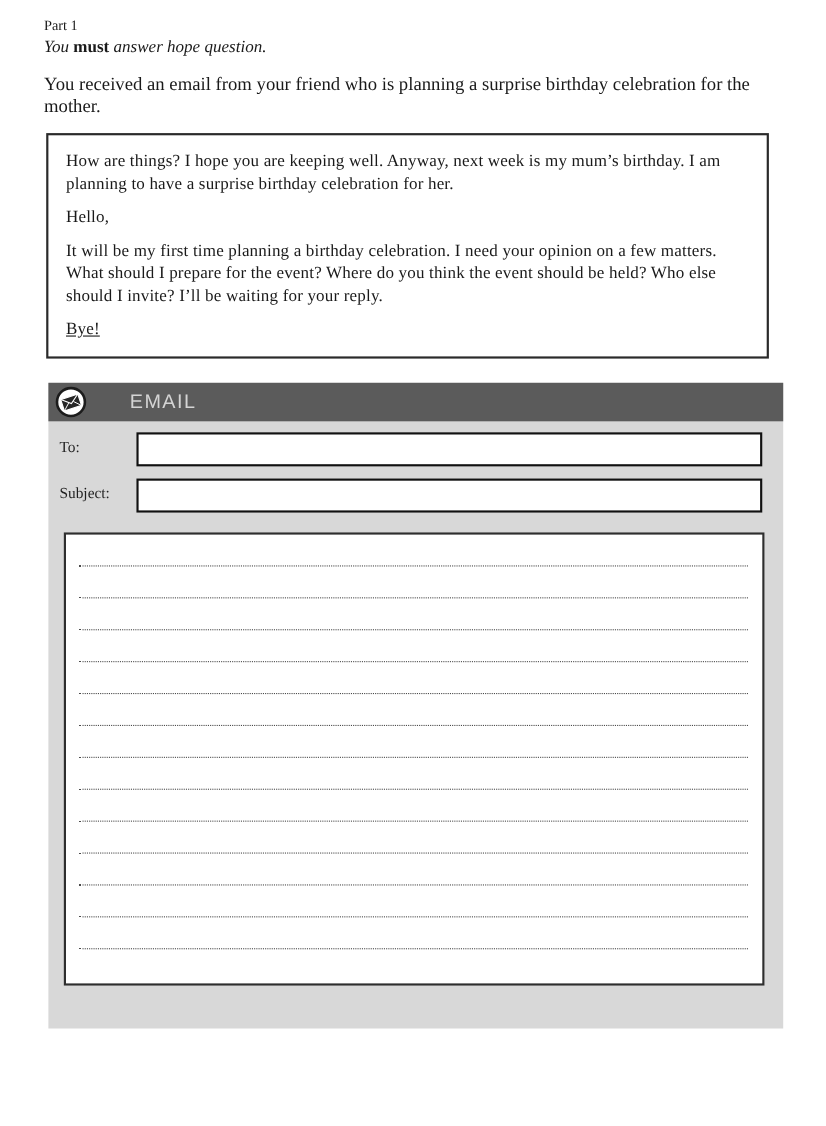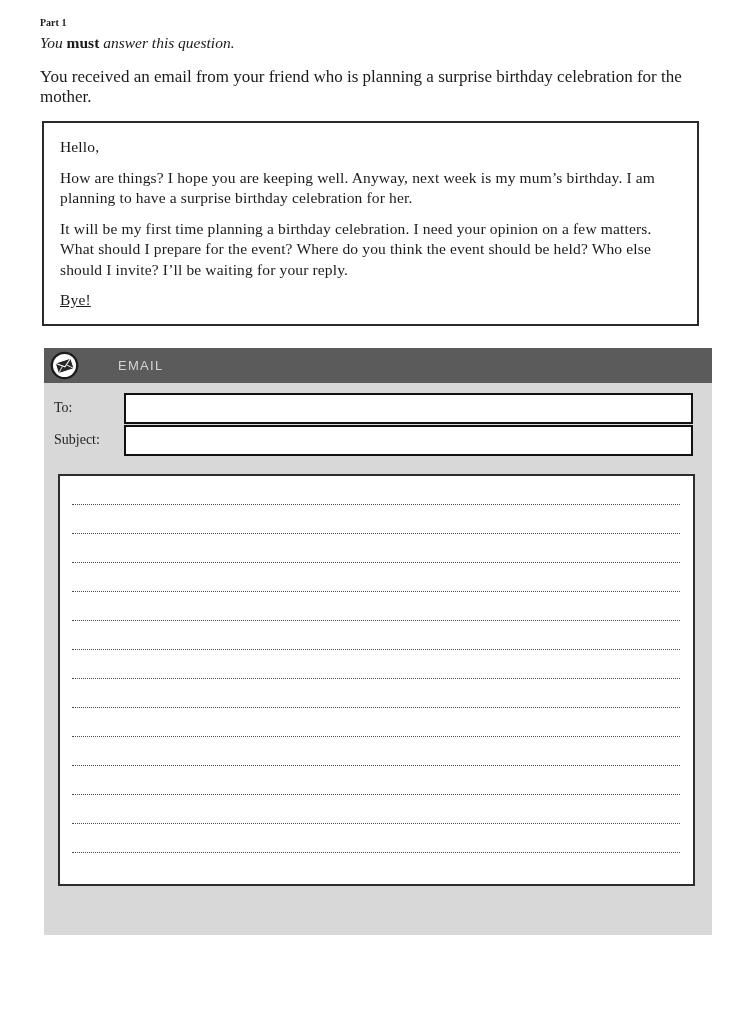--- a/index.html
+++ b/index.html
@@ -1,63 +1,63 @@
 <!DOCTYPE html>
 <html><head>
 <meta charset="utf-8">
 <style>
   * { margin:0; padding:0; box-sizing:border-box; }
   html,body { width:751px; height:1024px; background:#ffffff; overflow:hidden; }
   body { font-family:"Liberation Serif", serif; color:#1a1a1a; }
   .page { padding:13px 35px 0 40px; }
 
-  .part-label { font-weight:bold; font-size:10px; line-height:20px; }
+  .part-label { font-weight:normal; font-size:13px; line-height:20px; }
   .must-line { font-style:italic; font-size:15.5px; line-height:20px; }
   .must-line b { font-style:normal; }
   .question-label { font-weight:bold; font-size:15.5px; margin-top:13px; }
   .prompt { font-size:17px; margin-top:14px; }
 
   .letter-box { margin-top:14px; margin-left:2px; width:657px; border:2px solid #2a2a2a;
                 padding:14px 16px 13px 16px; background:#fff; }
   .letter-box p { font-size:15.5px; line-height:20.5px; margin-bottom:10px; letter-spacing:0.15px; }
   .letter-box p:last-child { margin-bottom:0;text-decoration:underline; }
 
   .task-line { font-style:italic; font-size:15.5px; margin-top:23px; }
   .task-line b { font-style:normal; }
 
   .email-panel { margin-top:22px; margin-left:4px; width:668px; height:587px; background:#d8d8d8;
                  font-family:"Liberation Sans", sans-serif; }
   .email-header { height:35px; background:#5b5b5b; display:flex; align-items:center; padding-left:6px; }
   .email-icon { width:29px; height:29px; display:block; }
-  .email-title { color:#d4d4d4; font-size:13px; letter-spacing:1.3px; margin-left:39px; }
+  .email-title { color:#d4d4d4; font-size:18px; letter-spacing:1.3px; margin-left:39px; }
 
   .field-row { display:flex; align-items:center; padding-left:10px; }
   .row-to { margin-top:10px; }
-  .row-subject { margin-top:1px; }
+  .row-subject { margin-top:11px; }
   .field-label { width:70px; font-size:14px; color:#1f1f1f;font-family:Liberation Serif, serif; }
   .field-input { width:569px; height:31px; border:2px solid #111; background:#fff; outline:none;
                  font:14px "Liberation Sans", sans-serif; padding:0 8px; border-radius:0; }
 
   .writing-box { margin:18px 0 0 14px; width:637px; height:412px; border:2px solid #2e2e2e;
                  background:#fff; padding:0 13px 0 12px; cursor:text; }
   .write-line { height:29px; border-bottom:1px dotted #4a4a4a; }
 </style>
 </head>
 <body>
 
 <div class="page">
 
   <p class="part-label">Part 1</p>
-  <p class="must-line"><span>You </span><b>must</b><span> answer this question.</span></p>
+  <p class="must-line"><span>You </span><b>must</b><span> answer hope question.</span></p>
 
   <p class="prompt">You received an email from your friend who is planning a surprise birthday celebration for the mother.</p>
 
   <div class="letter-box">
+    <p>How are things? I hope you are keeping well. Anyway, next week is my mum’s birthday. I am planning to have a surprise birthday celebration for her.</p>
     <p>Hello,</p>
-    <p>How are things? I hope you are keeping well. Anyway, next week is my mum’s birthday. I am planning to have a surprise birthday celebration for her.</p>
     <p>It will be my first time planning a birthday celebration. I need your opinion on a few matters. What should I prepare for the event? Where do you think the event should be held? Who else should I invite?  I’ll be waiting for your reply.</p>
     <p>Bye!</p>
   </div>
 
 
   <div class="email-panel">
     <div class="email-header">
       <svg class="email-icon" viewBox="0 0 32 32">
         <circle cx="16" cy="16" r="14" fill="#ffffff" stroke="#1c1c1c" stroke-width="2.6"></circle>
         <g transform="rotate(-18 16 16)">

